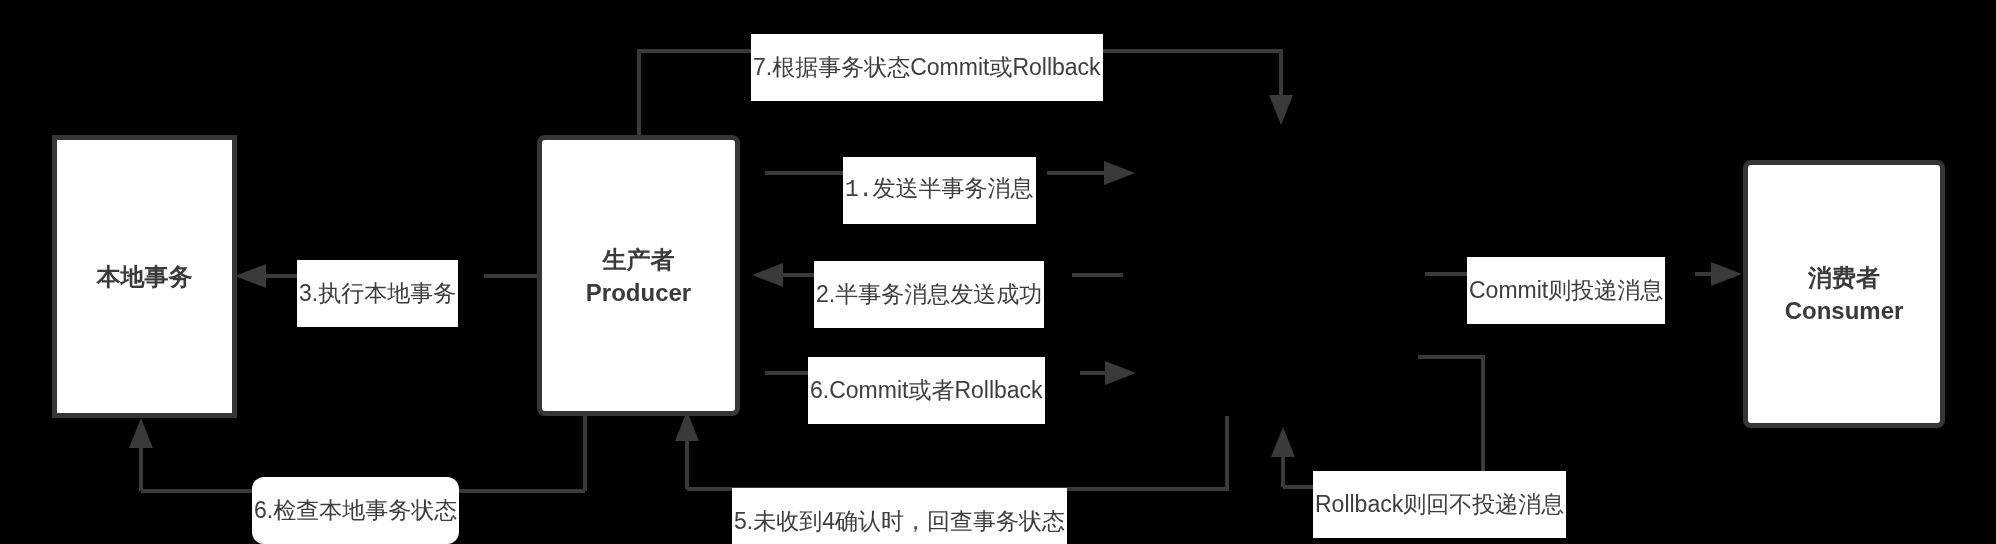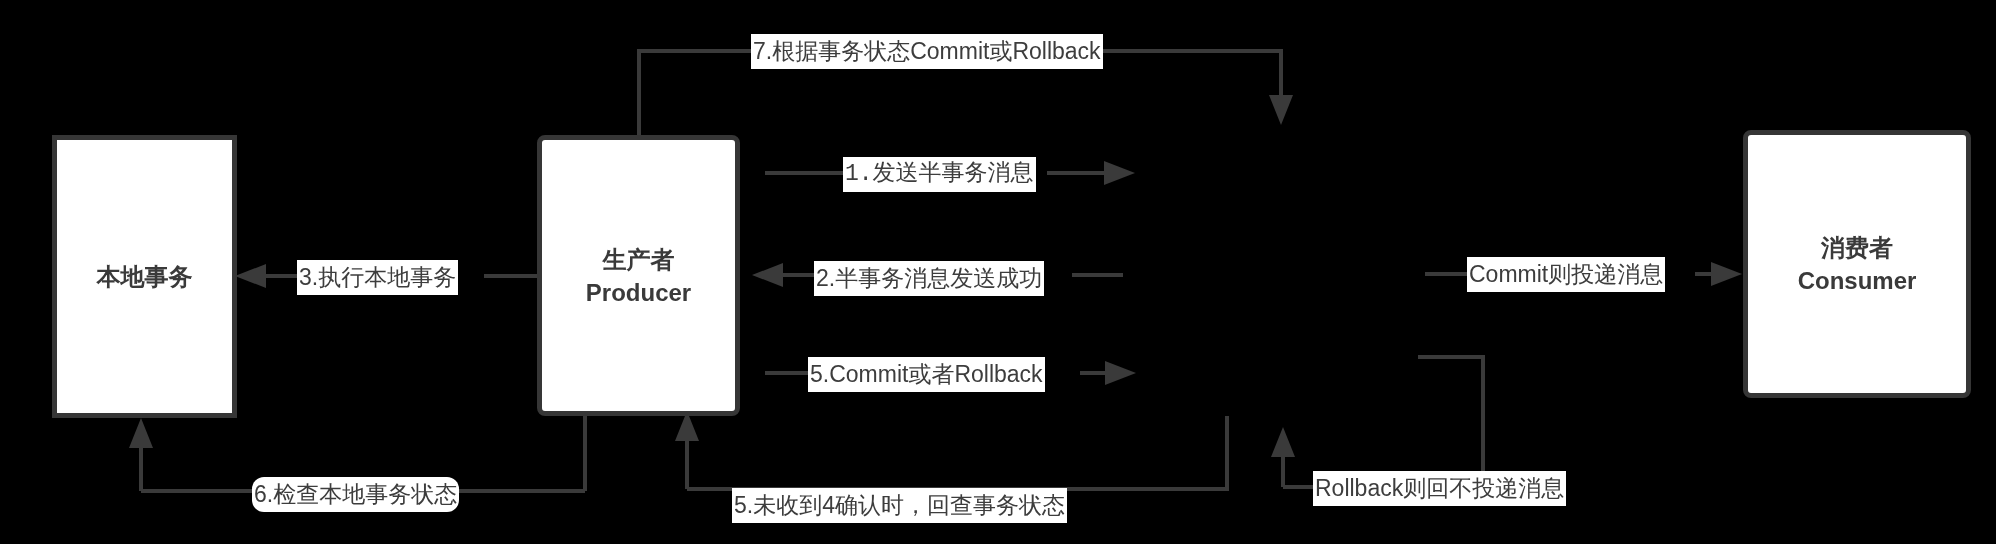--- a/index.html
+++ b/index.html
@@ -26,21 +26,21 @@
   .broker{position:absolute;background:var(--bg);}
   .hline{position:absolute;height:4px;background:var(--line);}
   .vline{position:absolute;width:4px;background:var(--line);}
   .arr{position:absolute;width:0;height:0;}
   .arr.r{border-top:12px solid transparent;border-bottom:12px solid transparent;border-left:31px solid var(--line);}
   .arr.l{border-top:12px solid transparent;border-bottom:12px solid transparent;border-right:31px solid var(--line);}
   .arr.u{border-left:12px solid transparent;border-right:12px solid transparent;border-bottom:30px solid var(--line);}
   .arr.d{border-left:12px solid transparent;border-right:12px solid transparent;border-top:30px solid var(--line);}
   .elabel{
     position:absolute;background:var(--label-bg);color:var(--label-fg);
-    font-size:23px;line-height:35px;height:35px;white-space:nowrap;padding:0 2px;
+    font-size:23px;line-height:35px;height:35px;white-space:nowrap;padding:16px 2px;
   }
 </style>
 </head>
 <body>
 
 <div class="canvas">
 
   <div class="broker" style="left:1135px;top:127px;width:285px;height:296px;"></div>
 
   <div class="vline" style="left:637px;top:49px;height:86px;"></div>
@@ -81,33 +81,33 @@
   <div class="hline" style="left:1418px;top:355px;width:67px;"></div>
   <div class="vline" style="left:1481px;top:355px;height:118px;"></div>
   <div class="hline" style="left:1283px;top:485px;width:30px;"></div>
   <div class="vline" style="left:1281px;top:455px;height:32px;"></div>
   <div class="arr u" style="left:1271px;top:427px;"></div>
 
   <div class="elabel" style="left:751px;top:34px;">7.根据事务状态Commit或Rollback</div>
   <div class="elabel" style="left:843px;top:157px;font-family:Liberation Mono, monospace;">1.发送半事务消息</div>
   <div class="elabel" style="left:814px;top:261px;">2.半事务消息发送成功</div>
   <div class="elabel" style="left:297px;top:260px;">3.执行本地事务</div>
-  <div class="elabel" style="left:808px;top:357px;">5.Commit或者Rollback</div>
+  <div class="elabel" style="left:808px;top:357px;">6.Commit或者Rollback</div>
   <div class="elabel" style="left:732px;top:488px;">5.未收到4确认时，回查事务状态</div>
   <div class="elabel" style="left:252px;top:477px;border-radius:12px;">6.检查本地事务状态</div>
   <div class="elabel" style="left:1467px;top:257px;">Commit则投递消息</div>
   <div class="elabel" style="left:1313px;top:471px;">Rollback则回不投递消息</div>
 
   <div class="node" style="left:52px;top:135px;width:185px;height:283px;">
     <span>本地事务</span>
   </div>
 
   <div class="node round" style="left:537px;top:135px;width:203px;height:281px;">
     <span>生产者</span>
     <span>Producer</span>
   </div>
 
-  <div class="node round" style="left:1743px;top:130px;width:228px;height:268px;">
+  <div class="node round" style="left:1743px;top:160px;width:202px;height:268px;">
     <span>消费者</span>
     <span>Consumer</span>
   </div>
 
 </div>
 
 </body></html>

